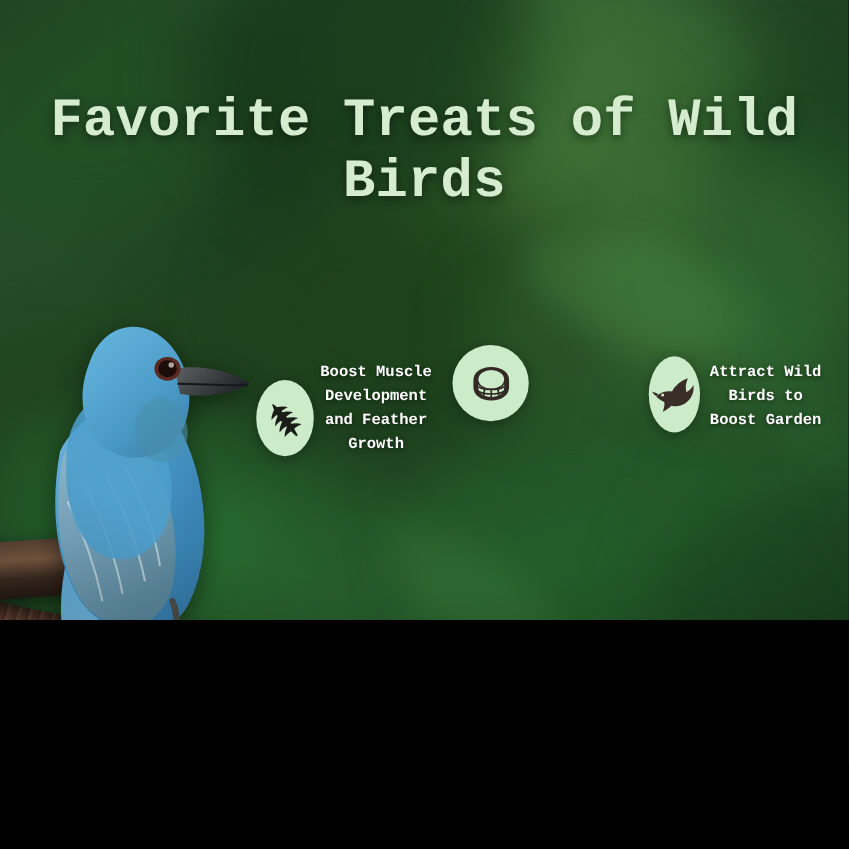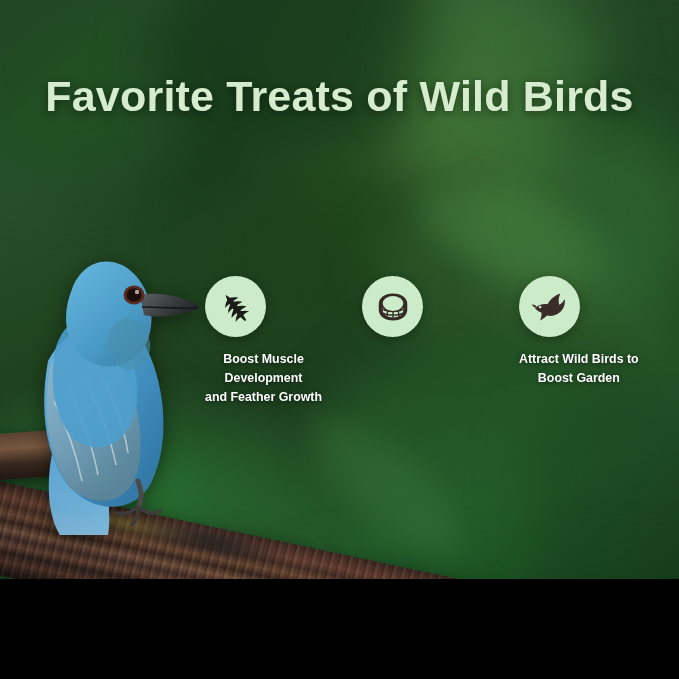--- a/index.html
+++ b/index.html
@@ -1,20 +1,20 @@
 <!DOCTYPE html>
 <html><head>
 <meta charset="utf-8">
 <style>
   html,body{margin:0;padding:0;background:#000;}
   #stage{
     position:relative;
-    width:679px;height:579px;
+    width:679px;height:496px;
     overflow:hidden;
-    font-family:Liberation Sans, sans-serif;
+    font-family:Liberation Mono, monospace;
     background:#0f172a;
   }
 
   
   .bg-base{
     position:absolute;inset:0;
     background:
       radial-gradient(ellipse 280px 240px at 62% 18%, rgba(86,140,66,0.85) 0%, rgba(57,104,48,0.0) 70%),
       radial-gradient(ellipse 200px 200px at 88% 46%, rgba(52,96,44,0.85) 0%, rgba(40,78,38,0.0) 72%),
       radial-gradient(ellipse 240px 200px at 30% 30%, rgba(26,60,28,0.9) 0%, rgba(26,60,28,0.0) 70%),
@@ -104,21 +104,21 @@
     letter-spacing:.2px;
     color:#d6ecce;
     text-shadow:0 2px 8px rgba(0,0,0,.45);
   }
 
   
   .features{
     position:absolute;left:205px;top:276px;width:460px;height:140px;
     display:flex;justify-content:space-between;align-items:flex-start;
   }
-  .feature{width:146px;display:flex;flex-direction:column;align-items:flex-start;}
+  .feature{width:146px;display:flex;align-items:flex-end;}
   .badge{
     width:61px;height:61px;border-radius:50%;
     background:#ccebc8;
     display:flex;align-items:center;justify-content:center;
     box-shadow:0 2px 10px rgba(0,0,0,.30);
   }
   .badge svg{display:block;}
   .feature-label{
     margin-top:13px;
     color:#ffffff;

